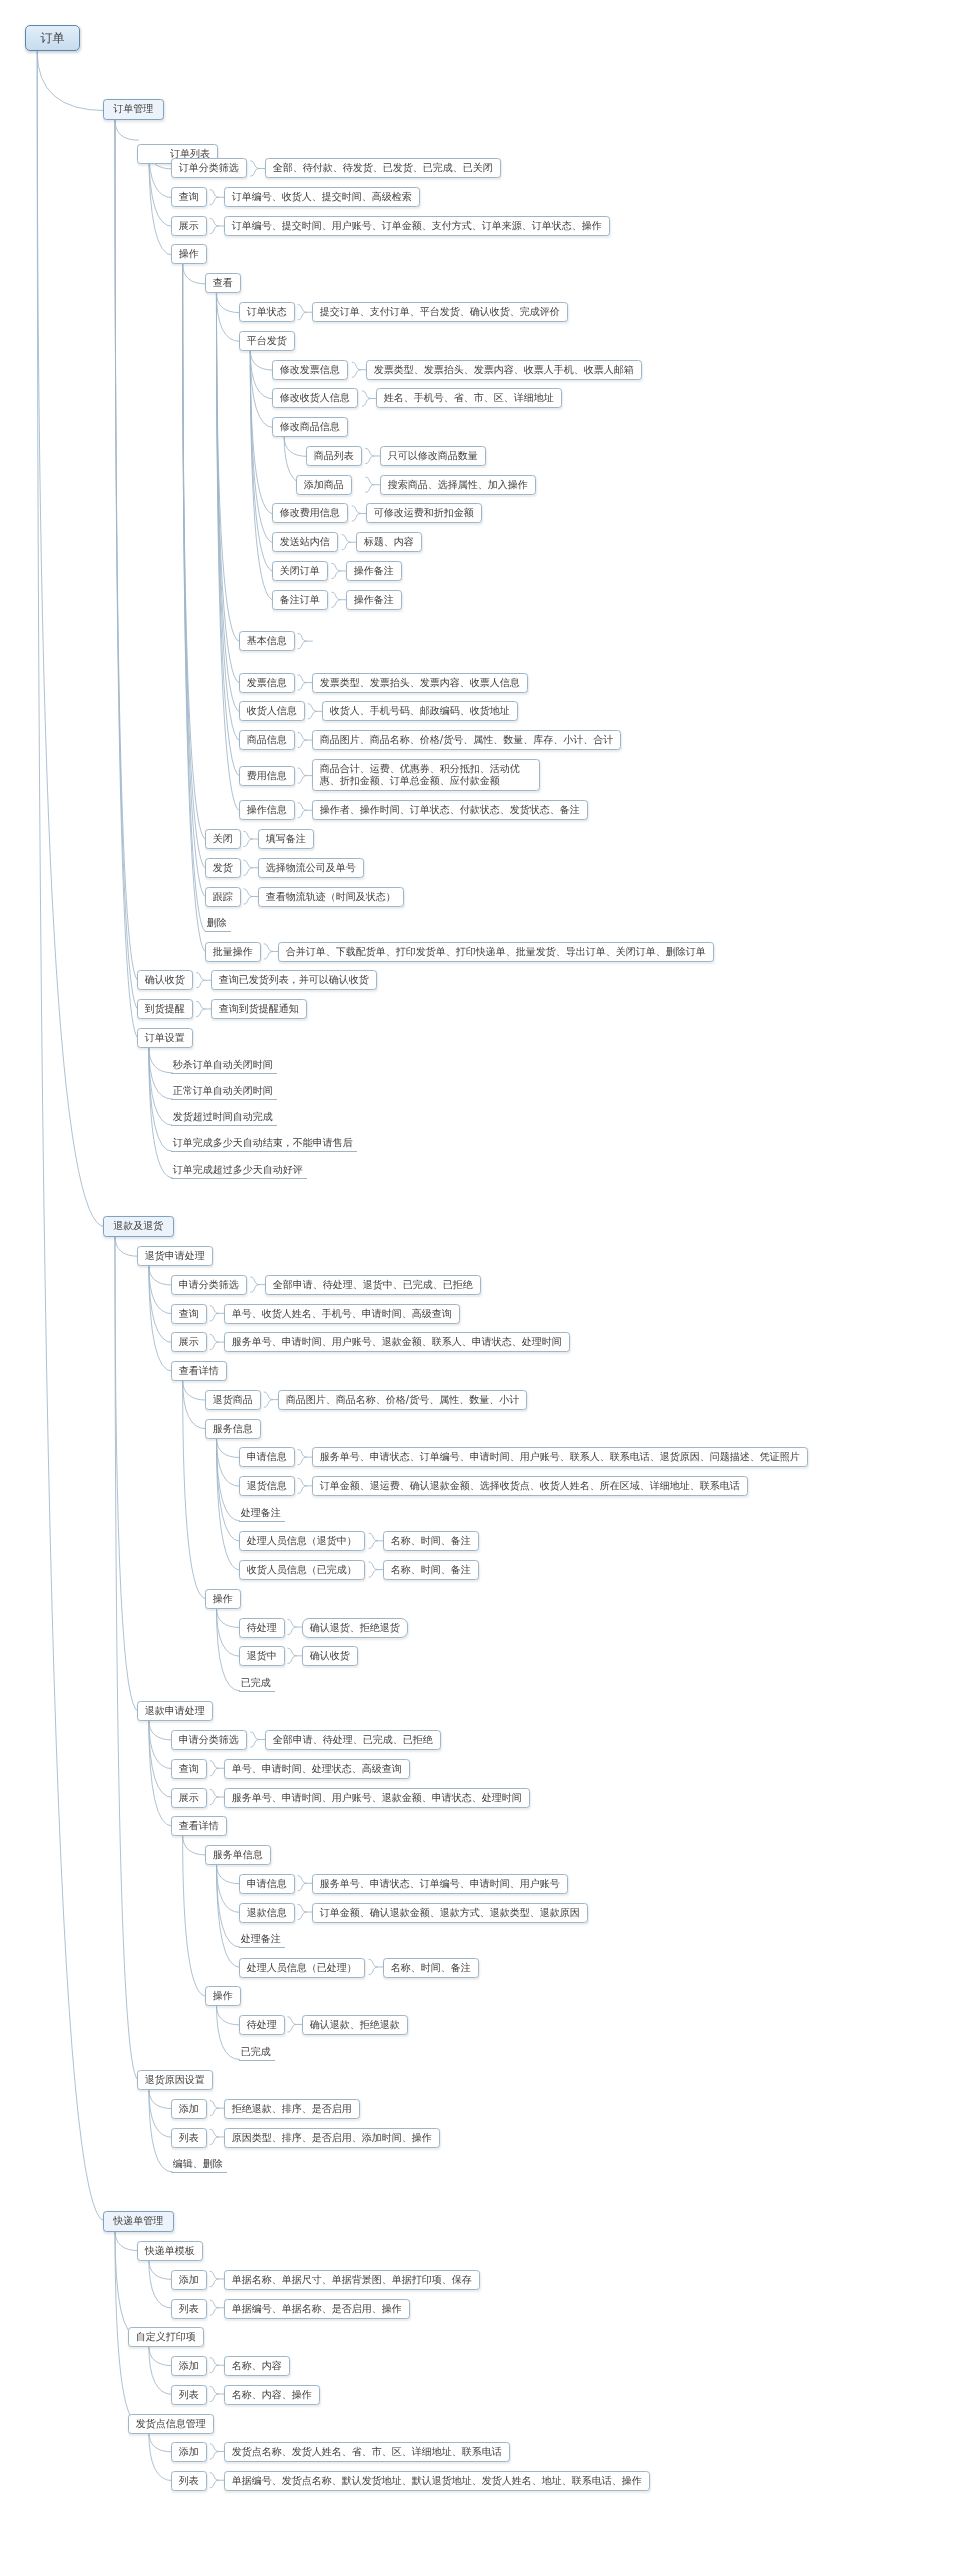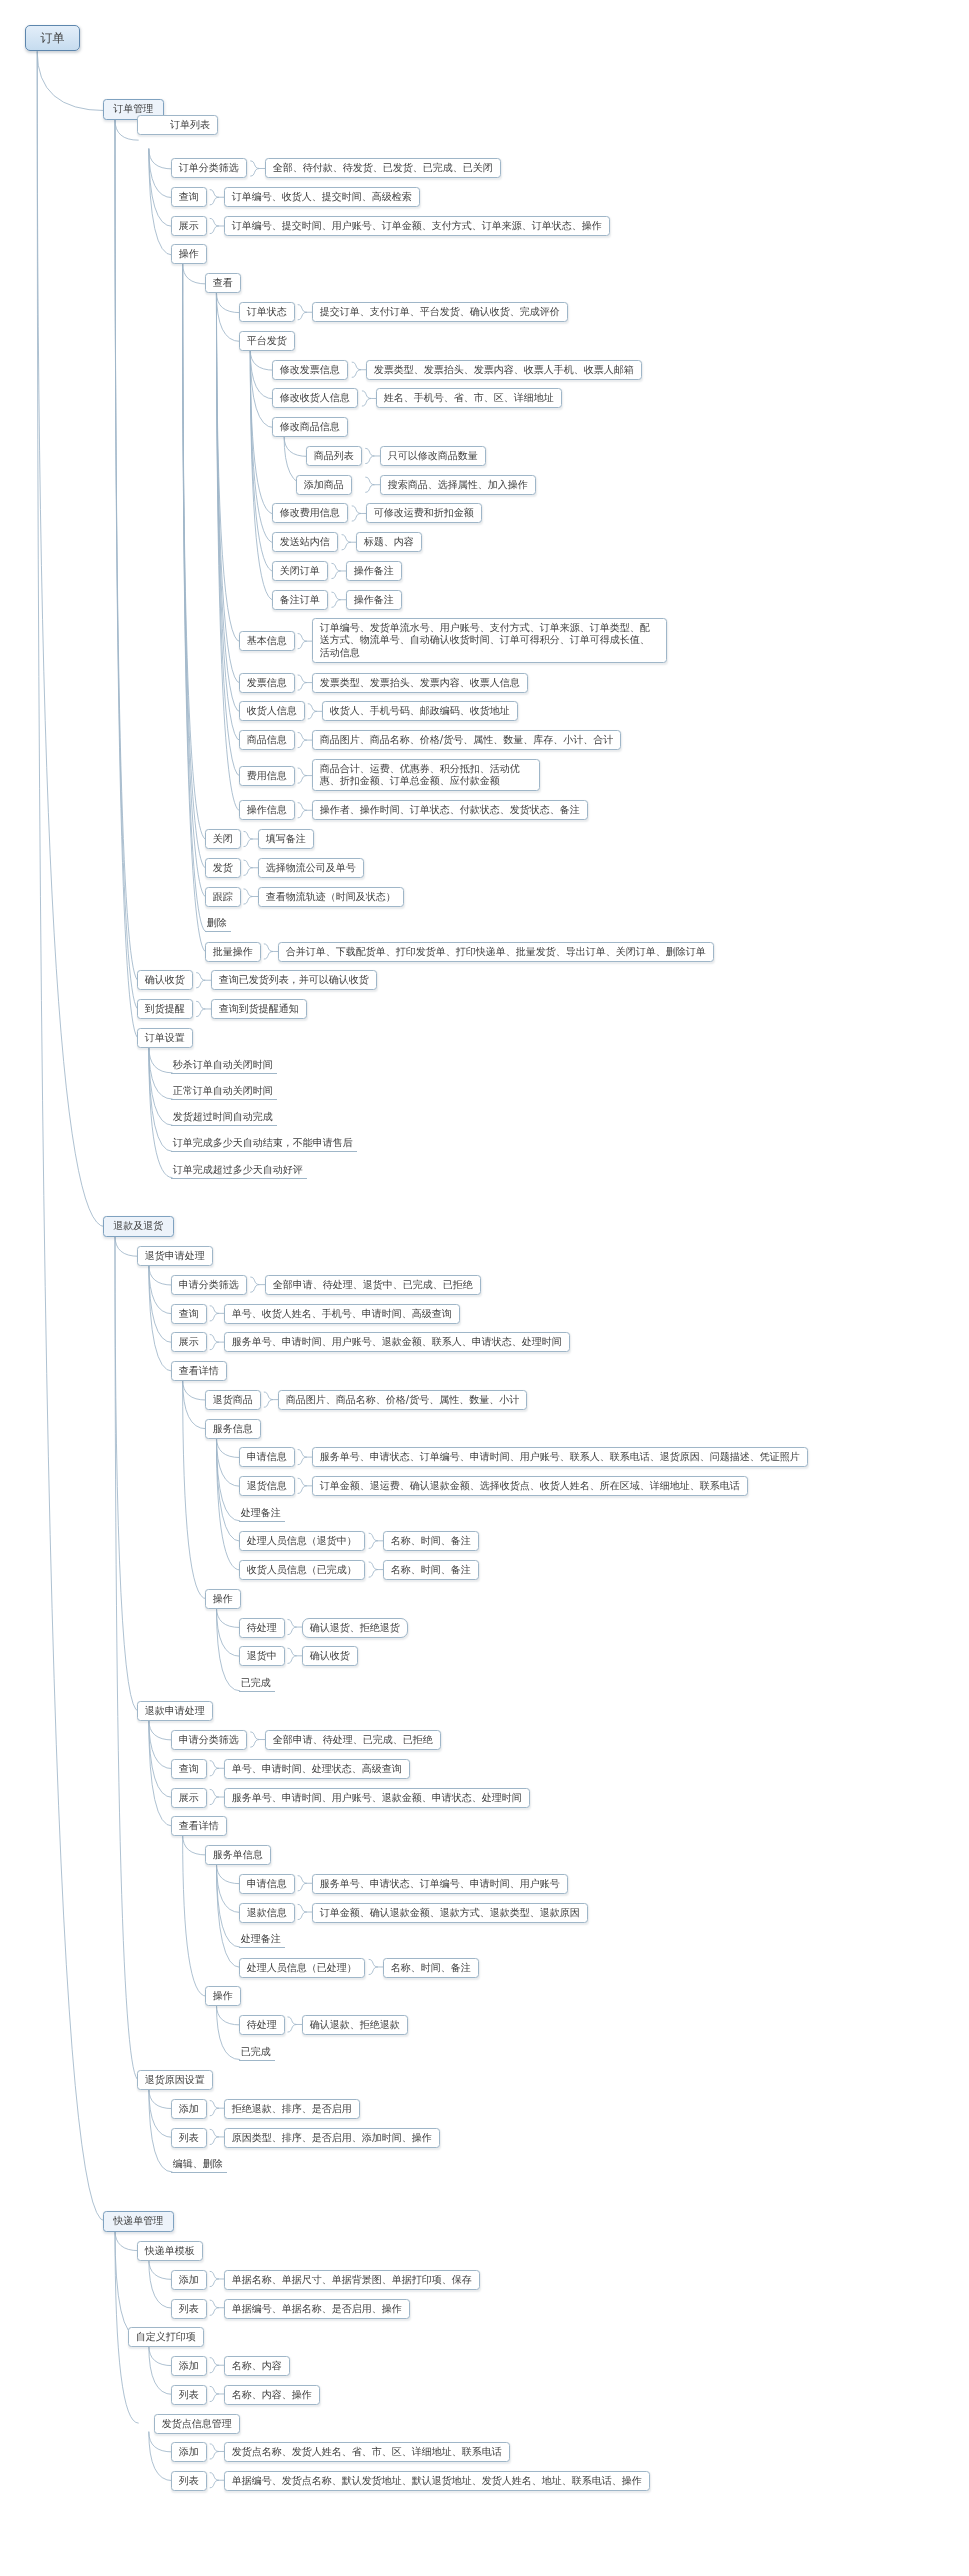--- a/index.html
+++ b/index.html
@@ -241,21 +241,21 @@
       <path d="M 136 2637 Q 136 2865 164 2865" fill="none" stroke="#9fb6c8" stroke-width="1"></path>
       <path d="M 176 2875 Q 176 2899 204 2899" fill="none" stroke="#9fb6c8" stroke-width="1"></path>
       <path d="M 248 2889.5 C 255 2889.5 251 2898.5 259 2898.5 C 251 2898.5 255 2907.5 248 2907.5" fill="none" stroke="#9fb6c8" stroke-width="1"></path>
       <path d="M 259 2898.5 L 266 2898.5" fill="none" stroke="#9fb6c8" stroke-width="1"></path>
       <path d="M 176 2875 Q 176 2933 204 2933" fill="none" stroke="#9fb6c8" stroke-width="1"></path>
       <path d="M 248 2923.5 C 255 2923.5 251 2932.5 259 2932.5 C 251 2932.5 255 2941.5 248 2941.5" fill="none" stroke="#9fb6c8" stroke-width="1"></path>
       <path d="M 259 2932.5 L 266 2932.5" fill="none" stroke="#9fb6c8" stroke-width="1"></path>
     </svg>
 <div class="topic root" style="left: 25px; top: 25px;">订单</div>
     <div class="topic main" style="left: 103px; top: 99px;">订单管理</div>
-    <div class="topic box" style="left: 137px; top: 115px; padding-left: 32px;">订单列表</div>
+    <div class="topic box" style="left: 137px; top: 144px; padding-left: 32px;">订单列表</div>
     <div class="topic box" style="left: 171px; top: 158px;">订单分类筛选</div>
     <div class="topic box" style="left: 265px; top: 158px;">全部、待付款、待发货、已发货、已完成、已关闭</div>
     <div class="topic box" style="left: 171px; top: 187px;">查询</div>
     <div class="topic box" style="left: 224px; top: 187px;">订单编号、收货人、提交时间、高级检索</div>
     <div class="topic box" style="left: 171px; top: 216px;">展示</div>
     <div class="topic box" style="left: 224px; top: 216px;">订单编号、提交时间、用户账号、订单金额、支付方式、订单来源、订单状态、操作</div>
     <div class="topic box" style="left: 171px; top: 244px;">操作</div>
     <div class="topic box" style="left: 205px; top: 273px;">查看</div>
     <div class="topic box" style="left: 239px; top: 302px;">订单状态</div>
     <div class="topic box" style="left: 312px; top: 302px;">提交订单、支付订单、平台发货、确认收货、完成评价</div>
@@ -271,21 +271,20 @@
     <div class="topic box" style="left: 380px; top: 475px;">搜索商品、选择属性、加入操作</div>
     <div class="topic box" style="left: 272px; top: 503px;">修改费用信息</div>
     <div class="topic box" style="left: 366px; top: 503px;">可修改运费和折扣金额</div>
     <div class="topic box" style="left: 272px; top: 532px;">发送站内信</div>
     <div class="topic box" style="left: 356px; top: 532px;">标题、内容</div>
     <div class="topic box" style="left: 272px; top: 561px;">关闭订单</div>
     <div class="topic box" style="left: 346px; top: 561px;">操作备注</div>
     <div class="topic box" style="left: 272px; top: 590px;">备注订单</div>
     <div class="topic box" style="left: 346px; top: 590px;">操作备注</div>
     <div class="topic box" style="left: 239px; top: 631px;">基本信息</div>
-    <div class="topic box" style="max-width: 355px; white-space: normal; left: 312px; top: 618px;">订单编号、发货单流水号、用户账号、支付方式、订单来源、订单类型、配送方式、物流单号、自动确认收货时间、订单可得积分、订单可得成长值、活动信息</div>
     <div class="topic box" style="left: 239px; top: 673px;">发票信息</div>
     <div class="topic box" style="left: 312px; top: 673px;">发票类型、发票抬头、发票内容、收票人信息</div>
     <div class="topic box" style="left: 239px; top: 701px;">收货人信息</div>
     <div class="topic box" style="left: 322px; top: 701px;">收货人、手机号码、邮政编码、收货地址</div>
     <div class="topic box" style="left: 239px; top: 730px;">商品信息</div>
     <div class="topic box" style="left: 312px; top: 730px;">商品图片、商品名称、价格/货号、属性、数量、库存、小计、合计</div>
     <div class="topic box" style="left: 239px; top: 766px;">费用信息</div>
     <div class="topic box" style="max-width: 228px; white-space: normal; left: 312px; top: 759px;">商品合计、运费、优惠券、积分抵扣、活动优惠、折扣金额、订单总金额、应付款金额</div>
     <div class="topic box" style="left: 239px; top: 800px;">操作信息</div>
     <div class="topic box" style="left: 312px; top: 800px;">操作者、操作时间、订单状态、付款状态、发货状态、备注</div>
@@ -365,19 +364,19 @@
     <div class="topic box" style="left: 137px; top: 2241px;">快递单模板</div>
     <div class="topic box" style="left: 171px; top: 2270px;">添加</div>
     <div class="topic box" style="left: 224px; top: 2270px;">单据名称、单据尺寸、单据背景图、单据打印项、保存</div>
     <div class="topic box" style="left: 171px; top: 2299px;">列表</div>
     <div class="topic box" style="left: 224px; top: 2299px;">单据编号、单据名称、是否启用、操作</div>
     <div class="topic box" style="left: 128px; top: 2327px;">自定义打印项</div>
     <div class="topic box" style="left: 171px; top: 2356px;">添加</div>
     <div class="topic box" style="left: 224px; top: 2356px;">名称、内容</div>
     <div class="topic box" style="left: 171px; top: 2385px;">列表</div>
     <div class="topic box" style="left: 224px; top: 2385px;">名称、内容、操作</div>
-    <div class="topic box" style="left: 154px; top: 2414px;">发货点信息管理</div>
+    <div class="topic box" style="left: 128px; top: 2414px;">发货点信息管理</div>
     <div class="topic box" style="left: 171px; top: 2442px;">添加</div>
     <div class="topic box" style="left: 224px; top: 2442px;">发货点名称、发货人姓名、省、市、区、详细地址、联系电话</div>
     <div class="topic box" style="left: 171px; top: 2471px;">列表</div>
     <div class="topic box" style="left: 224px; top: 2471px;">单据编号、发货点名称、默认发货地址、默认退货地址、发货人姓名、地址、联系电话、操作</div>
   </div>
 
 
 </body></html>

